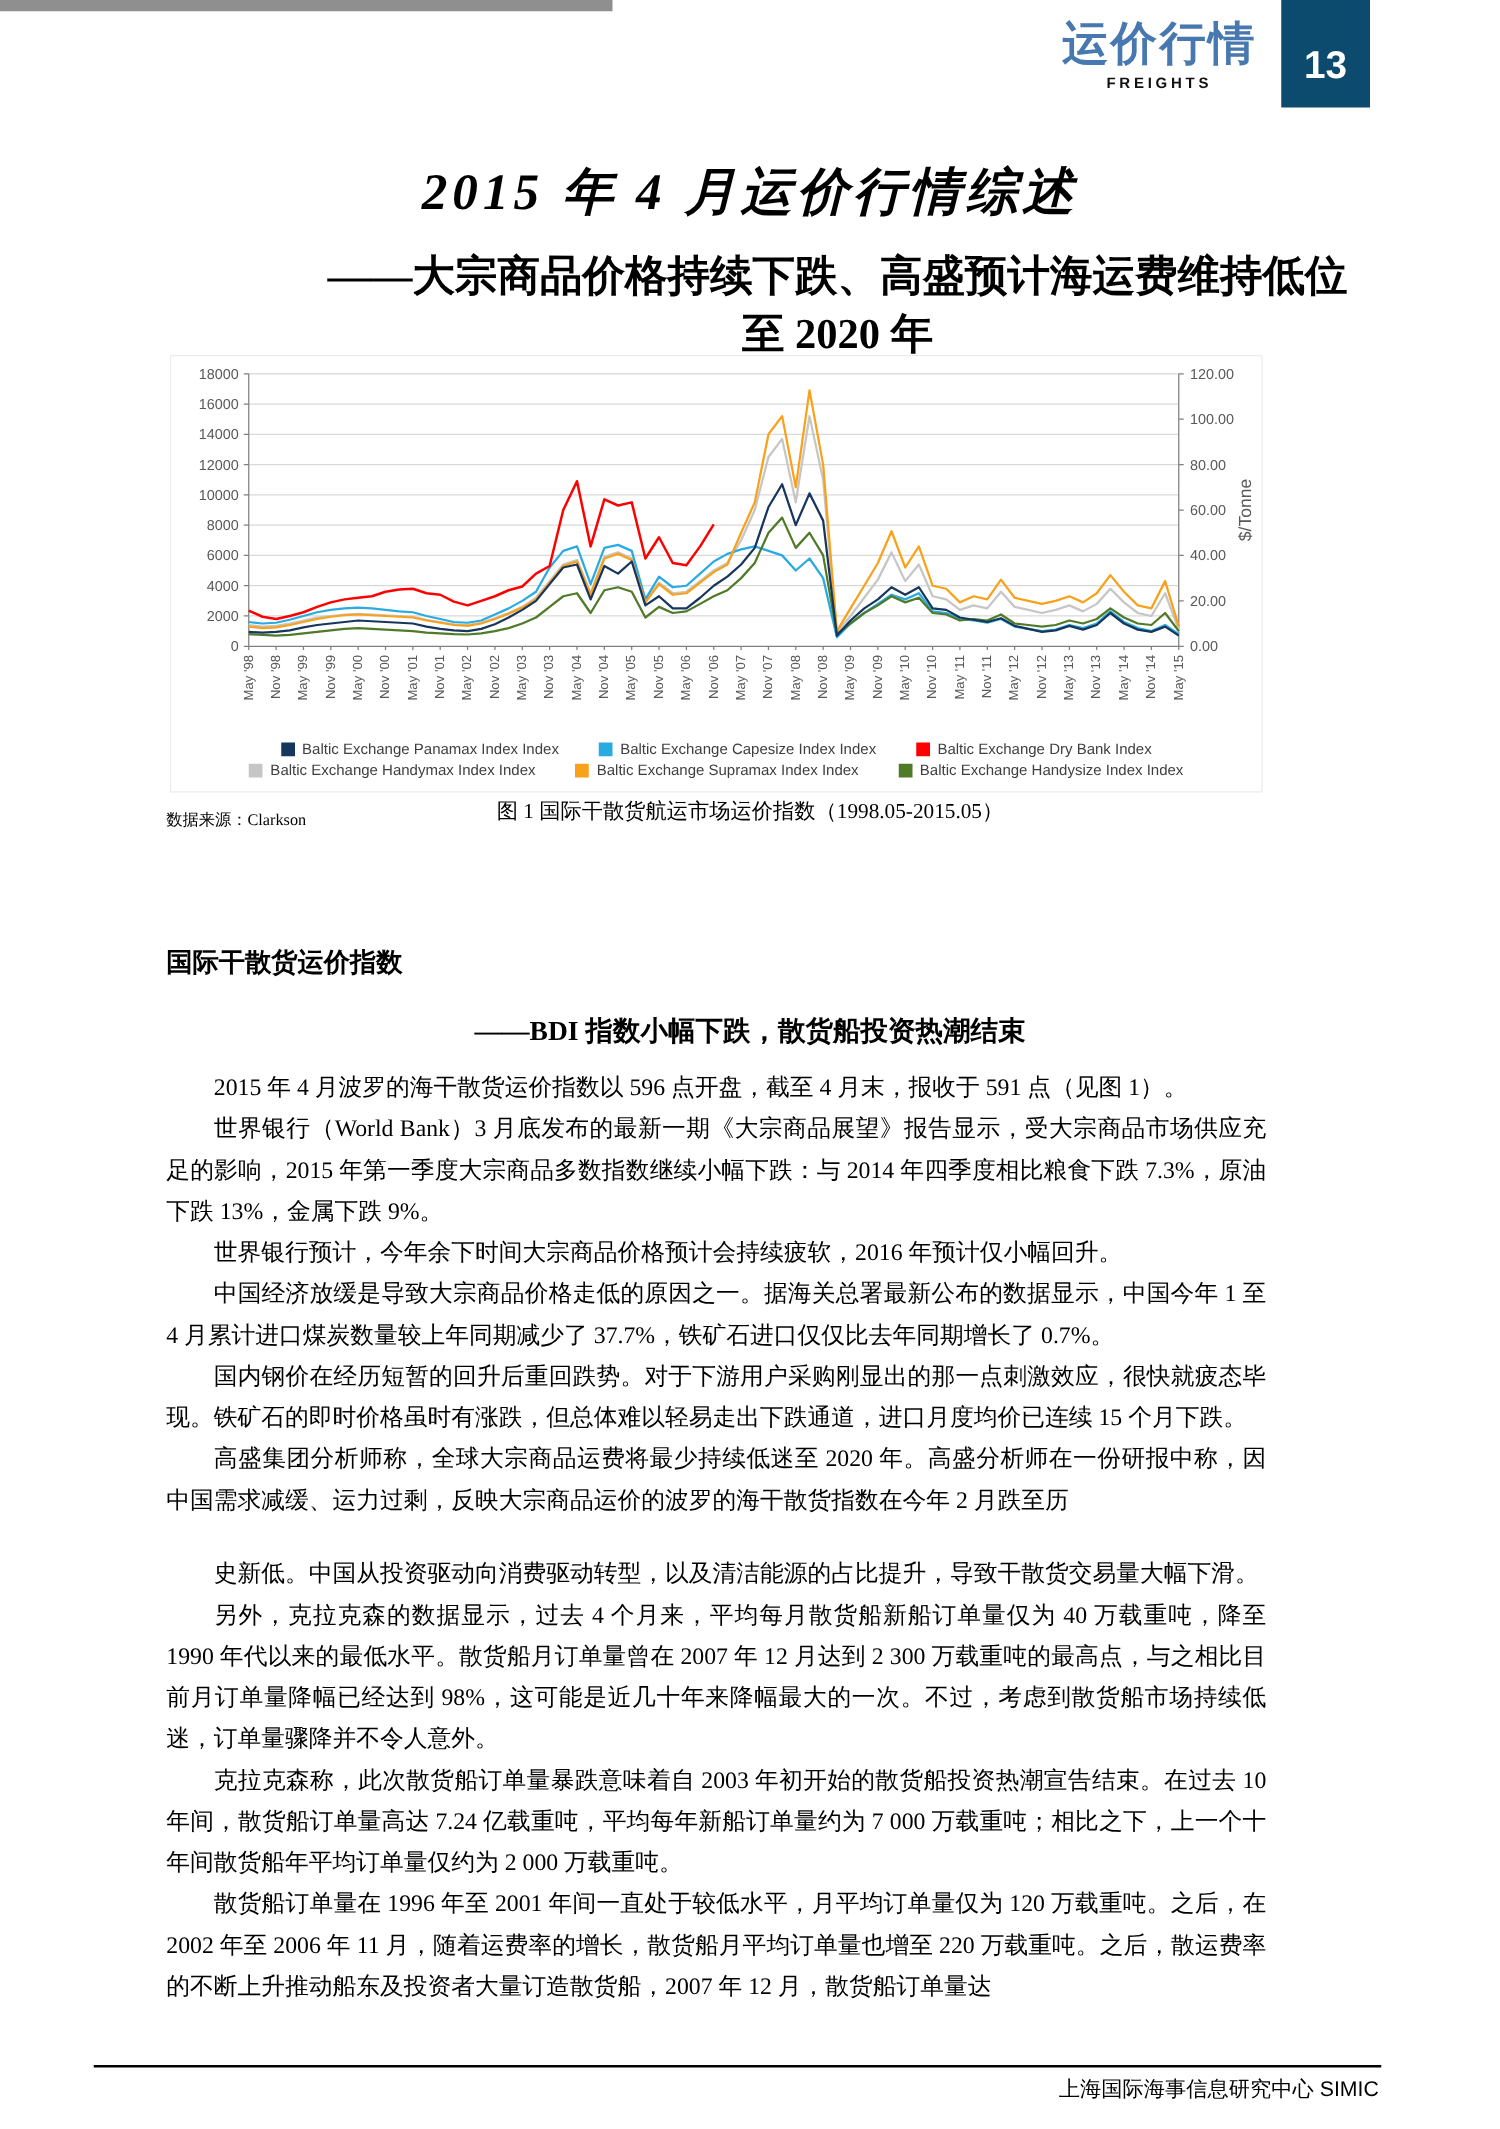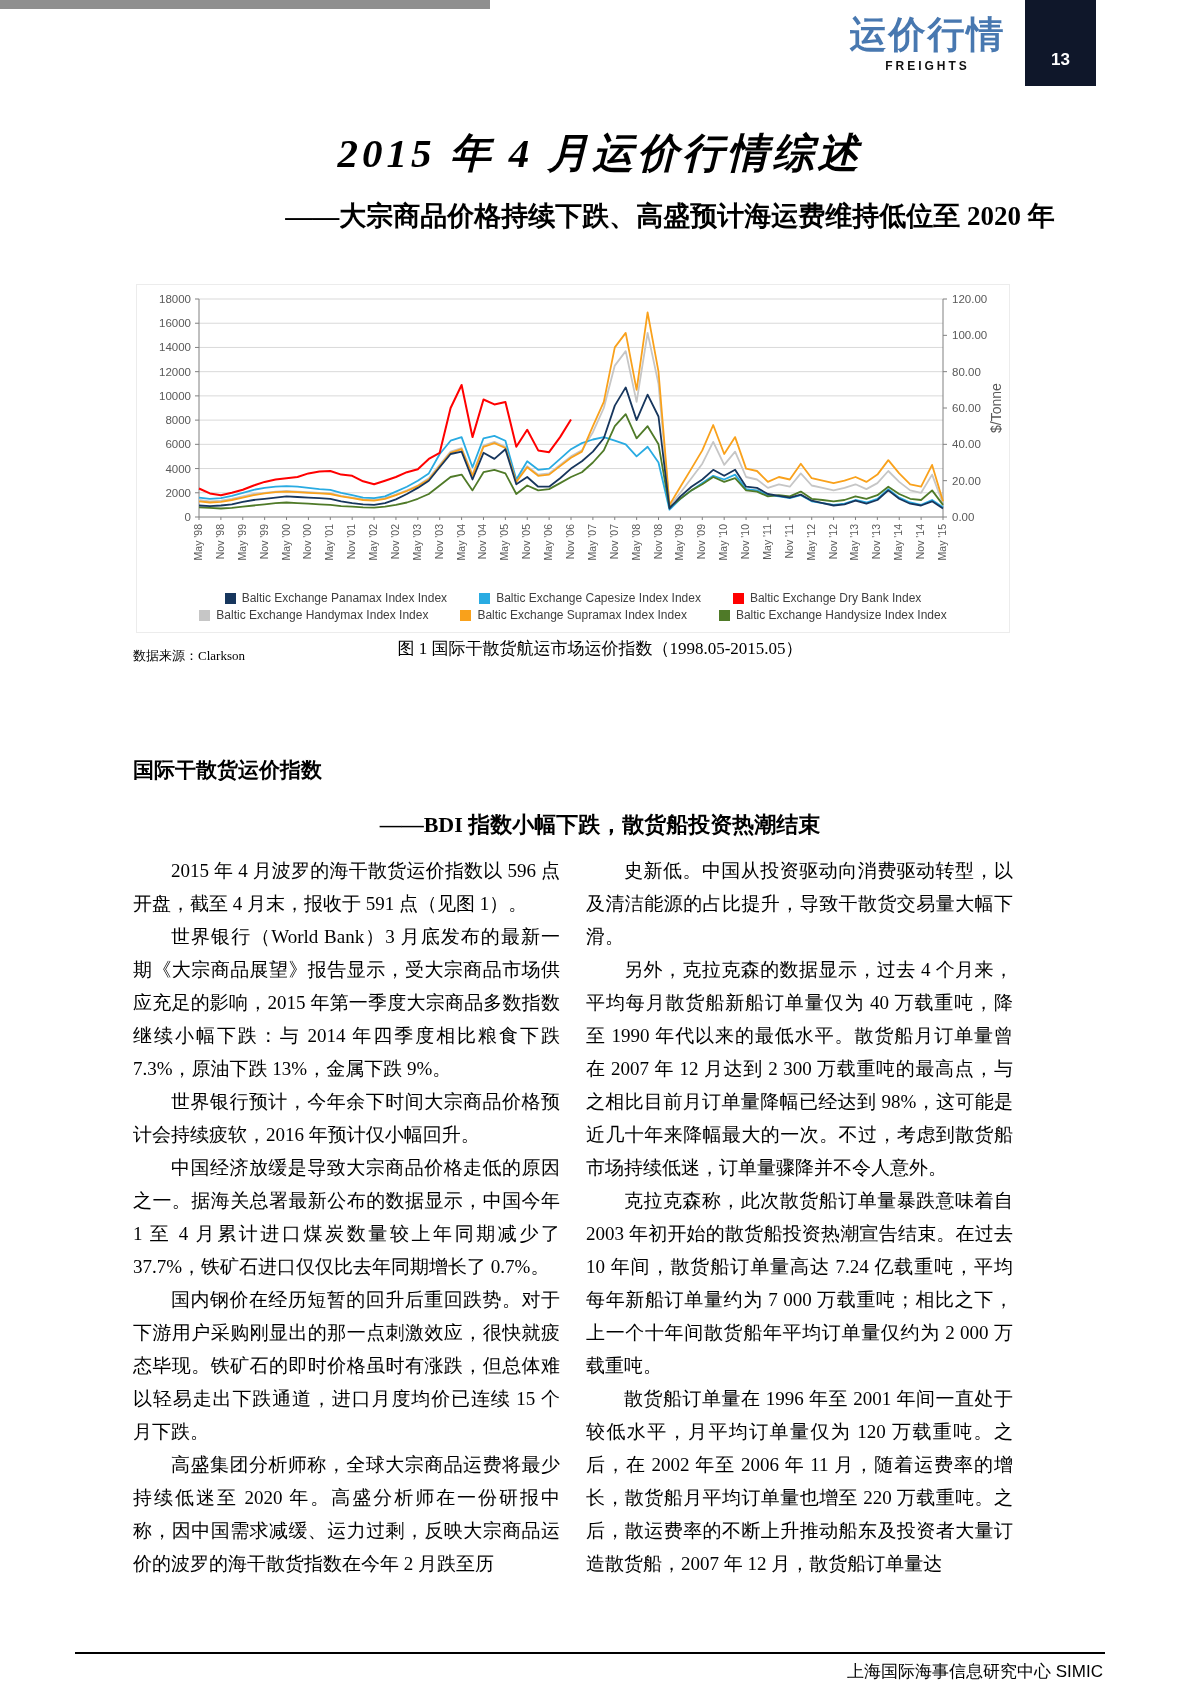--- a/index.html
+++ b/index.html
@@ -5,29 +5,29 @@
   html,body{margin:0;padding:0;background:#fff;}
   .page{position:relative;width:1105px;height:1703px;background:#fff;overflow:hidden;
         font-family:"Liberation Serif","DejaVu Serif",serif;color:#000;}
 
   
   .bar-gray{position:absolute;left:0;top:68;width:490px;height:9px;background:#8f8f8f;}
   .masthead{position:absolute;left:845px;top:14px;width:165px;text-align:center;
             font-family:"Liberation Sans","DejaVu Sans",sans-serif;}
   .masthead-cn{font-size:37px;font-weight:bold;color:#4878b0;letter-spacing:2px;line-height:42px;}
   .masthead-en{font-size:12px;letter-spacing:3px;color:#111;margin-top:3px;font-weight:bold;}
-  .page-badge{position:absolute;left:1025px;top:0;width:71px;height:86px;background:#0f172a;
-              color:#fff;font-family:"Liberation Sans",sans-serif;font-weight:bold;font-size:17px;
+  .page-badge{position:absolute;left:1025px;top:0;width:71px;height:86px;background:#0c4a6e;
+              color:#fff;font-family:"Liberation Sans",sans-serif;font-weight:bold;font-size:31px;
               display:flex;align-items:flex-end;justify-content:center;padding-bottom:16px;box-sizing:border-box;}
 
   
   .doc-title{position:absolute;left:0;top:126px;width:1200px;text-align:center;
              font-size:41px;font-weight:bold;letter-spacing:4px;font-style:italic;}
   .doc-subtitle{position:absolute;left:260px;top:198px;width:820px;text-align:center;
-                font-size:27px;font-weight:bold;}
+                font-size:34px;font-weight:bold;}
 
   
   .chart-block{position:absolute;left:136px;top:284px;width:872px;border:1px solid #ececec;background:#fff;}
   .ax{font-family:"Liberation Sans",sans-serif;font-size:10.5px;fill:#595959;}
   .axl{font-family:"Liberation Sans",sans-serif;font-size:11.5px;fill:#595959;}
   .axt{font-family:"Liberation Sans",sans-serif;font-size:14px;fill:#595959;}
   .legend{display:flex;flex-direction:column;align-items:center;gap:3px;margin:2px 0 10px 0;}
   .legend-row{display:flex;justify-content:center;gap:32px;}
   .lg-item{display:flex;align-items:center;font-family:"Liberation Sans",sans-serif;
            font-size:12px;color:#3f3f3f;white-space:nowrap;}
@@ -35,21 +35,21 @@
   .fig-caption{position:absolute;left:0;top:637px;width:1200px;text-align:center;font-size:17px;}
   .fig-source{position:absolute;left:133px;top:647px;font-size:13px;}
 
   
   .sec-heading{position:absolute;left:133px;top:756px;font-size:21px;font-weight:bold;
                font-family:"Liberation Sans","DejaVu Sans",sans-serif;}
   .sec-subheading{position:absolute;left:0;top:810px;width:1200px;text-align:center;
                   font-size:22px;font-weight:bold;}
 
   
-  .columns{position:absolute;left:133px;top:854px;width:880px;display:flex;gap:26px;}
+  .columns{position:absolute;left:133px;top:854px;width:880px;display:flex;gap:26px;flex-direction:column;}
   .col{flex:1;min-width:0;}
   .col p{margin:0;font-size:19px;line-height:33px;text-align:justify;text-indent:2em;}
 
   
   .footer-vline{position:absolute;left:1122px;top:1512px;width:2px;height:191px;background:#000;}
   .footer-hline{position:absolute;left:75px;top:1652px;width:1105px;height:2px;background:#000;}
   .footer-text{position:absolute;left:0;top:1660px;width:1103px;text-align:right;font-size:17px;
                font-family:"Liberation Sans","DejaVu Sans",sans-serif;}
 </style>
 </head>

